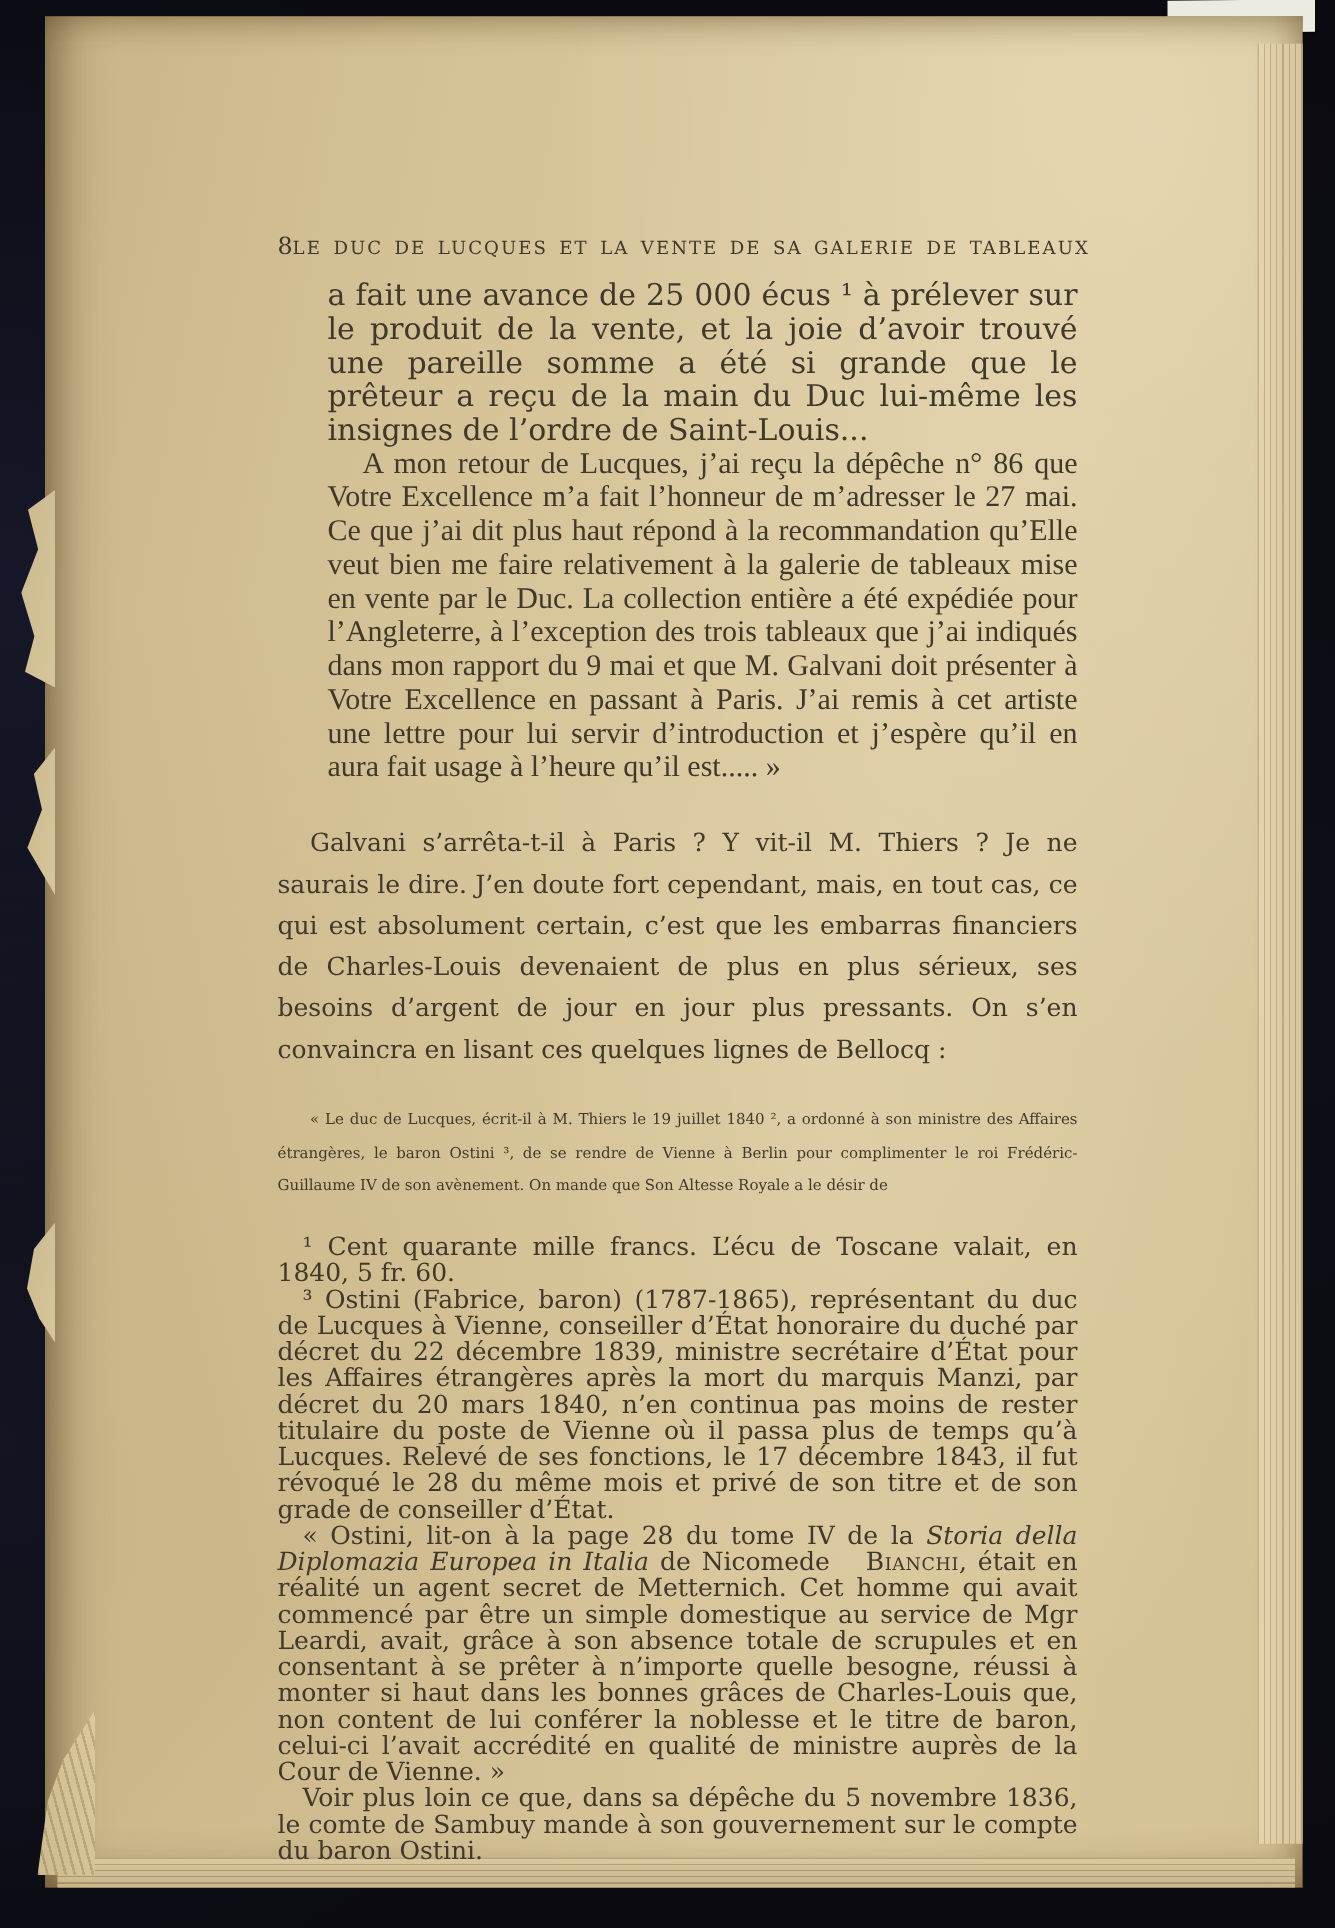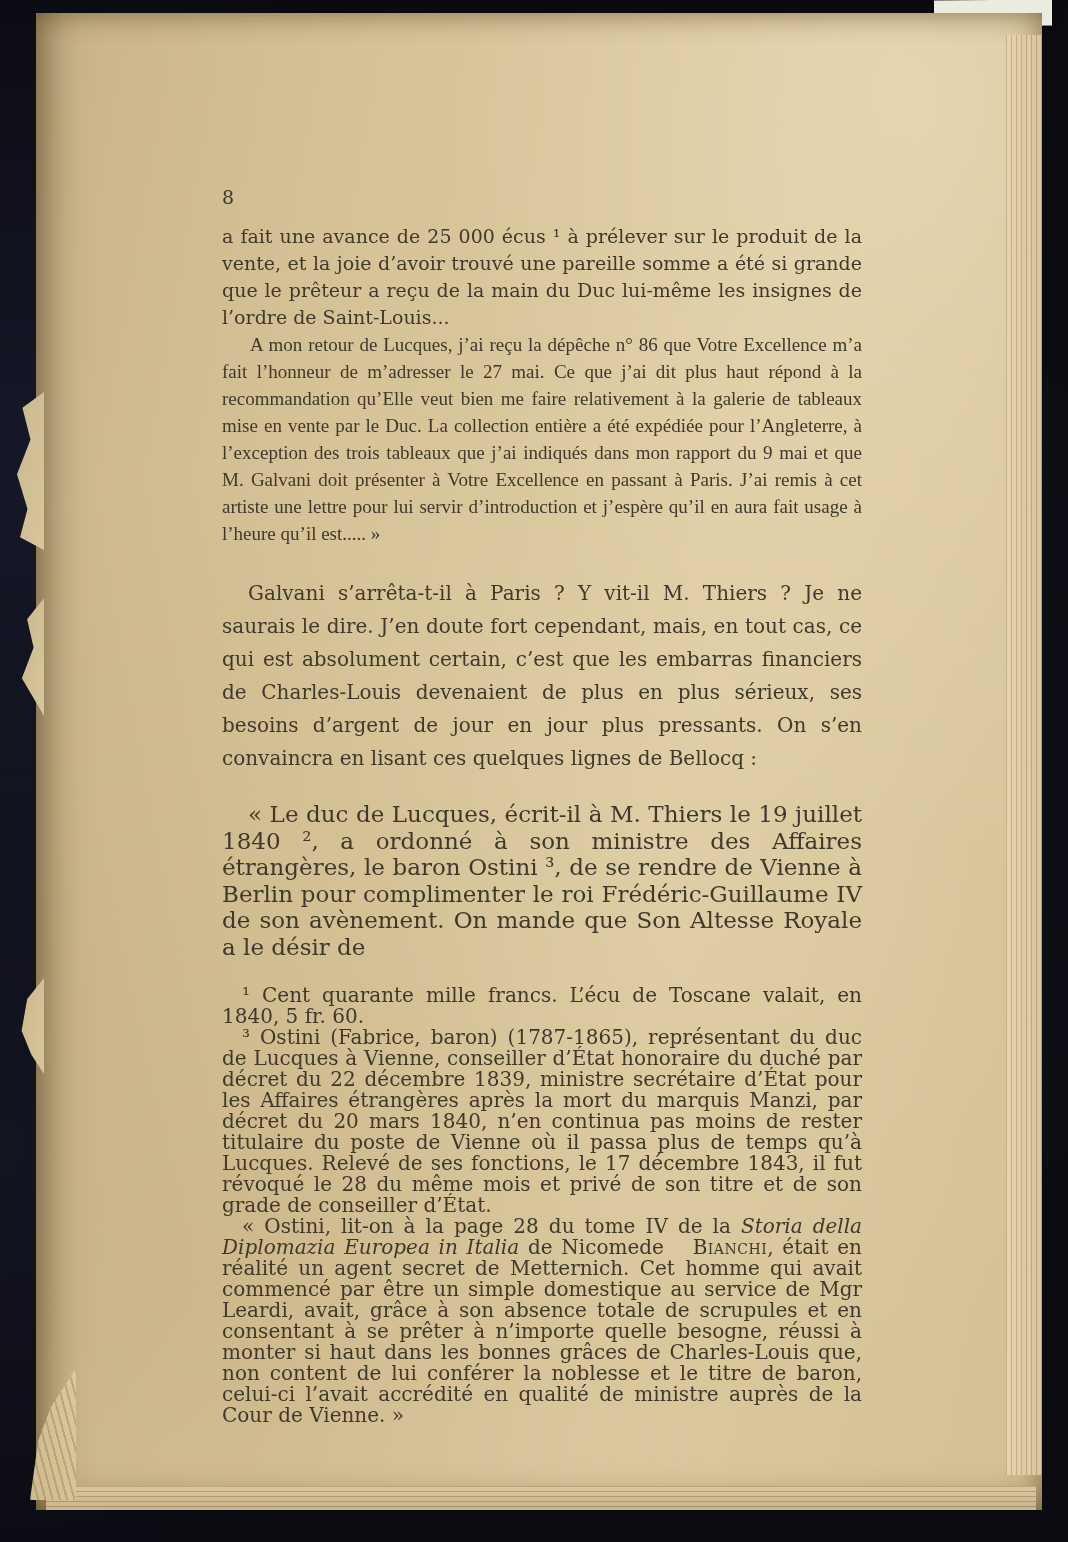--- a/index.html
+++ b/index.html
@@ -109,34 +109,35 @@
   .running-title {
     flex: 1;
     text-align: center;
     font-size: 14.5px;
     letter-spacing: 1.6px;
     word-spacing: 3px;
     white-space: nowrap;
   }
   p { margin: 0; }
   .para {
-    font-size: 19px;
+    font-size: 24px;
     line-height: 27px;
     text-align: justify;
+    margin-left: 40px;
   }
   .indent { text-indent: 28px; font-family: Liberation Serif, serif; }
   .para-galvani {
     font-size: 20px;
     line-height: 33px;
     text-align: justify;
     text-indent: 26px;
     margin-top: 30px;
   }
   .para-quote {
-    font-size: 23px;
+    font-size: 12px;
     line-height: 26.5px;
     text-align: justify;
     text-indent: 26px;
     margin-top: 26px;
   }
   .footnotes {
     margin-top: 25px;
     font-size: 20px;
     line-height: 21px;
   }
@@ -160,28 +161,30 @@
 
 <div class="torn torn-a"></div>
 <div class="torn torn-b"></div>
 <div class="torn torn-c"></div>
 <div class="torn curl-bottom-left"></div>
 
 <div class="content">
 
   <div class="page-header">
     <span class="page-number">8</span>
+    <span class="running-title">LE DUC DE LUCQUES ET LA VENTE DE SA GALERIE DE TABLEAUX</span>
   </div>
 
   <div>
     <p class="para">a fait une avance de 25 000 écus ¹ à prélever sur le produit de la vente, et la joie d’avoir trouvé une pareille somme a été si grande que le prêteur a reçu de la main du Duc lui-même les insignes de l’ordre de Saint-Louis...</p>
     <p class="para indent">A mon retour de Lucques, j’ai reçu la dépêche n° 86 que Votre Excellence m’a fait l’honneur de m’adresser le 27 mai. Ce que j’ai dit plus haut répond à la recommandation qu’Elle veut bien me faire relativement à la galerie de tableaux mise en vente par le Duc. La collection entière a été expédiée pour l’Angleterre, à l’exception des trois tableaux que j’ai indiqués dans mon rapport du 9 mai et que M. Galvani doit présenter à Votre Excellence en passant à Paris. J’ai remis à cet artiste une lettre pour lui servir d’introduction et j’espère qu’il en aura fait usage à l’heure qu’il est..... »</p>
     <p class="para-galvani">Galvani s’arrêta-t-il à Paris ? Y vit-il M. Thiers ? Je ne saurais le dire. J’en doute fort cependant, mais, en tout cas, ce qui est absolument certain, c’est que les embarras financiers de Charles-Louis devenaient de plus en plus sérieux, ses besoins d’argent de jour en jour plus pressants. On s’en convaincra en lisant ces quelques lignes de Bellocq :</p>
     <p class="para-quote">« Le duc de Lucques, écrit-il à M. Thiers le 19 juillet 1840 ², a ordonné à son ministre des Affaires étrangères, le baron Ostini ³, de se rendre de Vienne à Berlin pour complimenter le roi Frédéric-Guillaume IV de son avènement. On mande que Son Altesse Royale a le désir de</p>
   </div>
 
   <div class="footnotes">
     <p class="footnote">¹ Cent quarante mille francs. L’écu de Toscane valait, en 1840, 5 fr. 60.</p>
     <p class="footnote">³ Ostini (Fabrice, baron) (1787-1865), représentant du duc de Lucques à Vienne, conseiller d’État honoraire du duché par décret du 22 décembre 1839, ministre secrétaire d’État pour les Affaires étrangères après la mort du marquis Manzi, par décret du 20 mars 1840, n’en continua pas moins de rester titulaire du poste de Vienne où il passa plus de temps qu’à Lucques. Relevé de ses fonctions, le 17 décembre 1843, il fut révoqué le 28 du même mois et privé de son titre et de son grade de conseiller d’État.</p>
     <p class="footnote"><span>« Ostini, lit-on à la page 28 du tome IV de la </span><span class="fn-italic">Storia della Diplomazia Europea in Italia</span><span> de Nicomede </span><span class="fn-smallcaps">Bianchi</span><span>, était en réalité un agent secret de Metternich. Cet homme qui avait commencé par être un simple domestique au service de Mgr Leardi, avait, grâce à son absence totale de scrupules et en consentant à se prêter à n’importe quelle besogne, réussi à monter si haut dans les bonnes grâces de Charles-Louis que, non content de lui conférer la noblesse et le titre de baron, celui-ci l’avait accrédité en qualité de ministre auprès de la Cour de Vienne. »</span></p>
+    <p class="footnote">Voir plus loin ce que, dans sa dépêche du 5 novembre 1836, le comte de Sambuy mande à son gouvernement sur le compte du baron Ostini.</p>
   </div>
 
 </div>
 
 </body></html>

